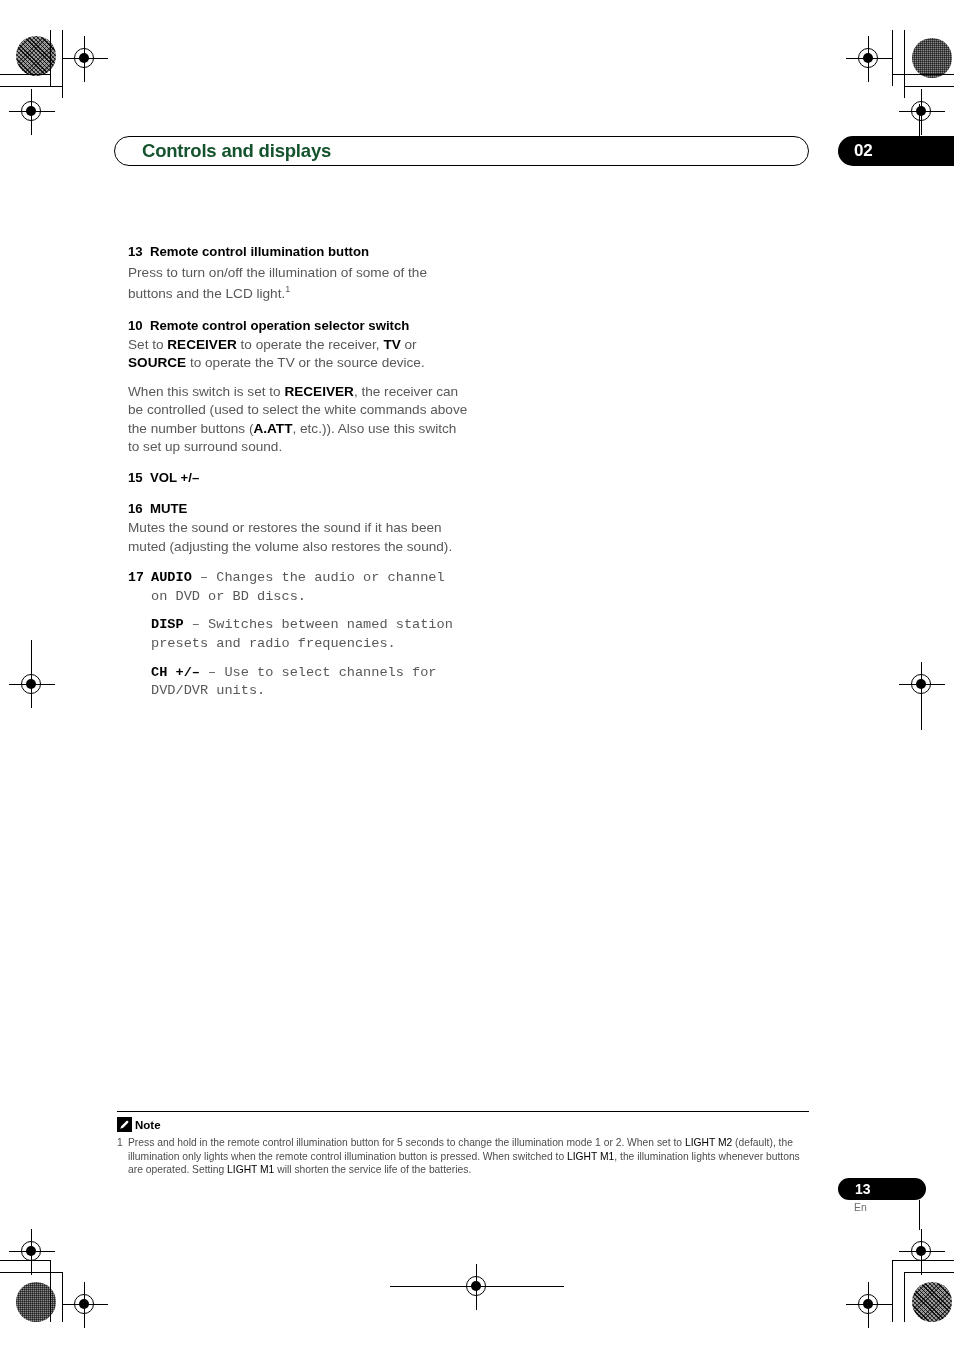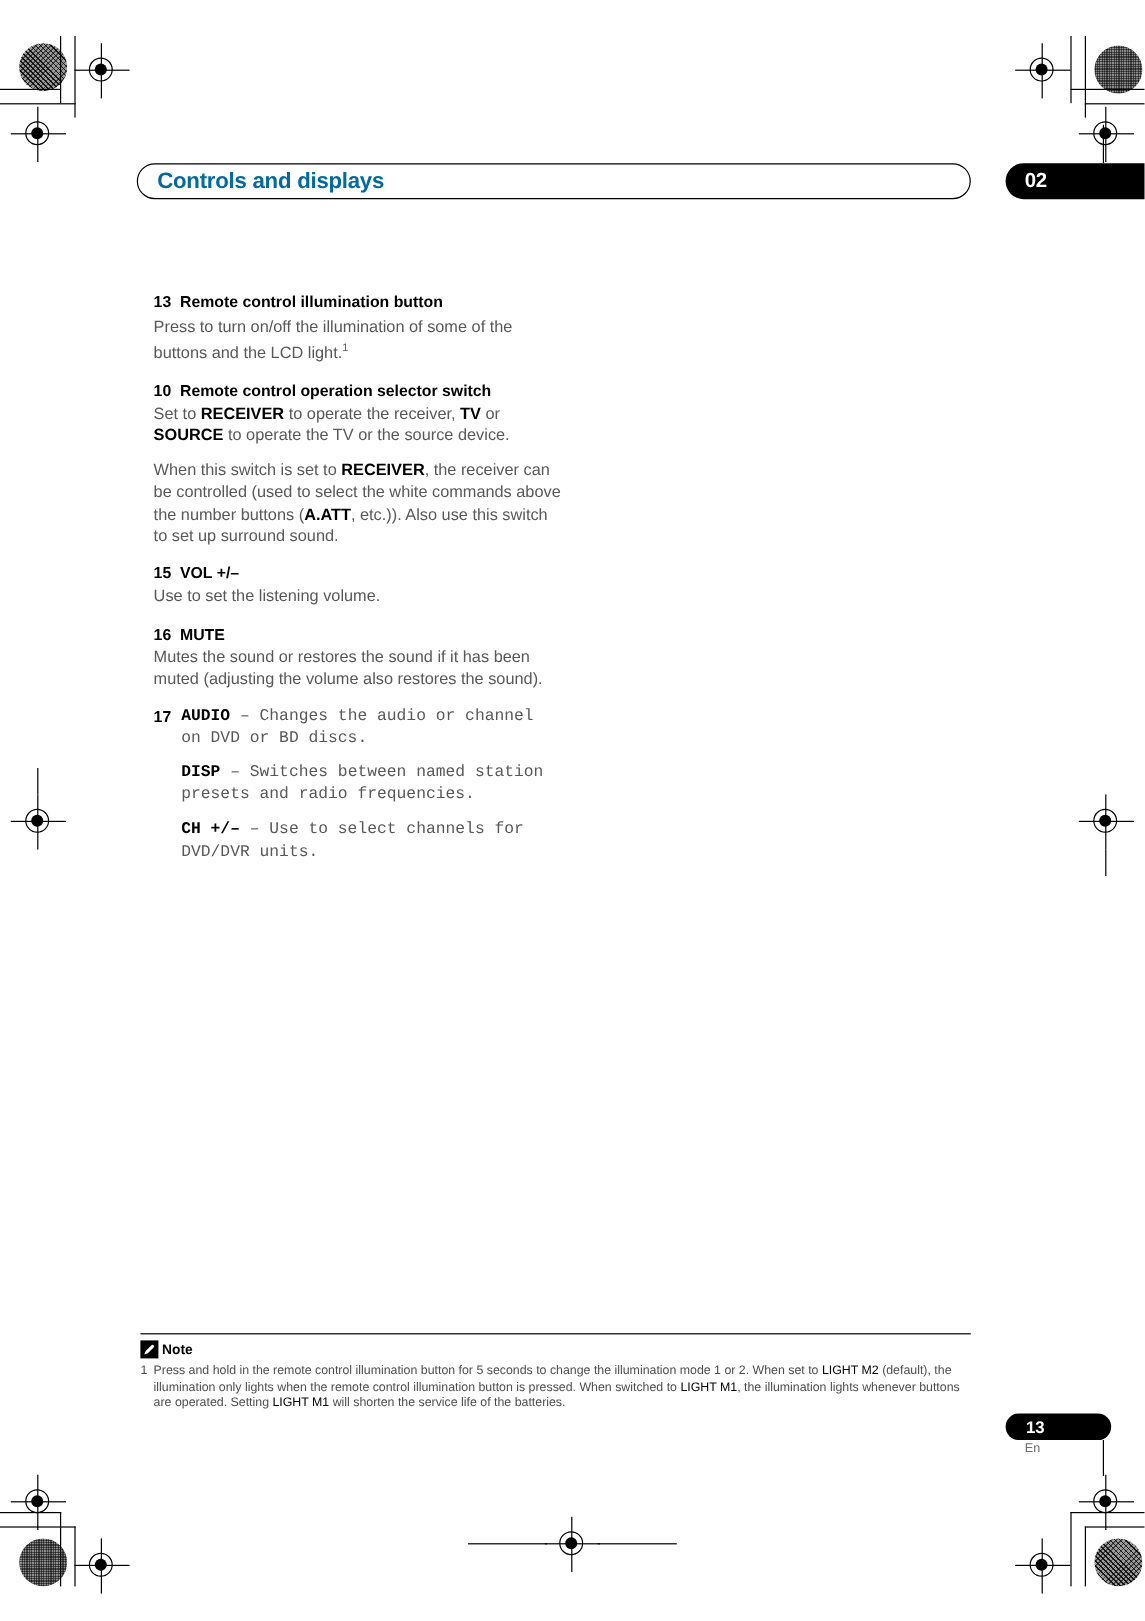--- a/index.html
+++ b/index.html
@@ -80,25 +80,25 @@
     top: 136px;
     width: 695px;
     height: 30px;
     border: 1.4px solid #000;
     border-radius: 15px;
     box-sizing: border-box;
     background: #fff;
   }
   #header-title {
     position: absolute;
-    left: 131px;
+    left: 142px;
     top: 140px;
     font-size: 18.5px;
     font-weight: bold;
-    color: #0369a1;
+    color: #14532d;
     letter-spacing: -0.2px;
     line-height: 22px;
   }
   #chapter-badge {
     position: absolute;
     left: 838px;
     top: 136px;
     width: 116px;
     height: 30px;
     background: #000;
@@ -154,20 +154,21 @@
     display: flex;
     font-size: 13.6px;
     line-height: 18.6px;
     color: #58585a;
   }
   .hang .num {
     flex: 0 0 23px;
     font-weight: bold;
     color: #000;
     font-size: 13.2px;
+    font-family: Liberation Mono, monospace;
   }
   .hang .txt { flex: 1; }
   .hang .txt p { margin: 0; font-family: Liberation Mono, monospace; }
   .hang .txt p + p { margin-top: 10px; }
   .hang .txt b { color: #000; font-weight: bold; }
 
   
   #note-rule {
     position: absolute;
     left: 117px;
@@ -366,21 +367,20 @@
     <div class="item">
       <div class="item-head"><span>10</span>  <span>Remote control operation selector switch</span></div>
       <div class="item-body">
           <p>Set to <b>RECEIVER</b> to operate the receiver, <b>TV</b> or <b>SOURCE</b> to operate the TV or the source device.</p>
           <p>When this switch is set to <b>RECEIVER</b>, the receiver can be controlled (used to select the white commands above the number buttons (<b>A.ATT</b>, etc.)). Also use this switch to set up surround sound.</p>
         </div>
     </div>
 
     <div class="item">
       <div class="item-head"><span>15</span>  <span>VOL +/–</span></div>
-      <div class="item-body">Use to set the listening volume.</div>
     </div>
 
     <div class="item">
       <div class="item-head"><span>16</span>  <span>MUTE</span></div>
       <div class="item-body">Mutes the sound or restores the sound if it has been muted (adjusting the volume also restores the sound).</div>
     </div>
 
     <div class="item hang">
       <div class="num">17</div>
       <div class="txt">

